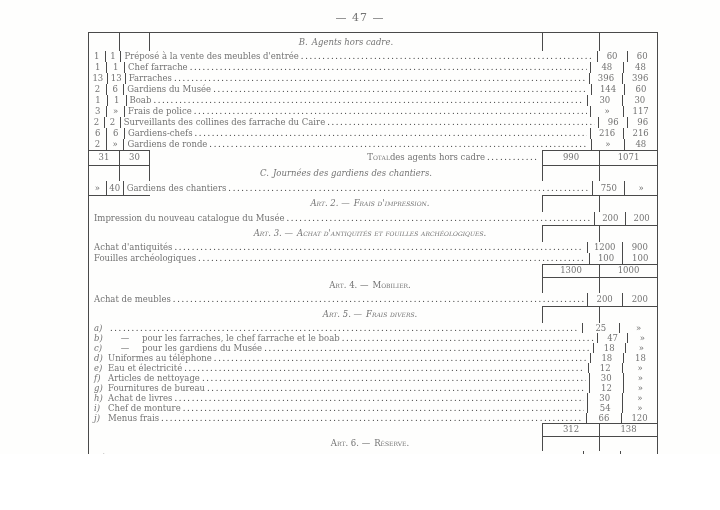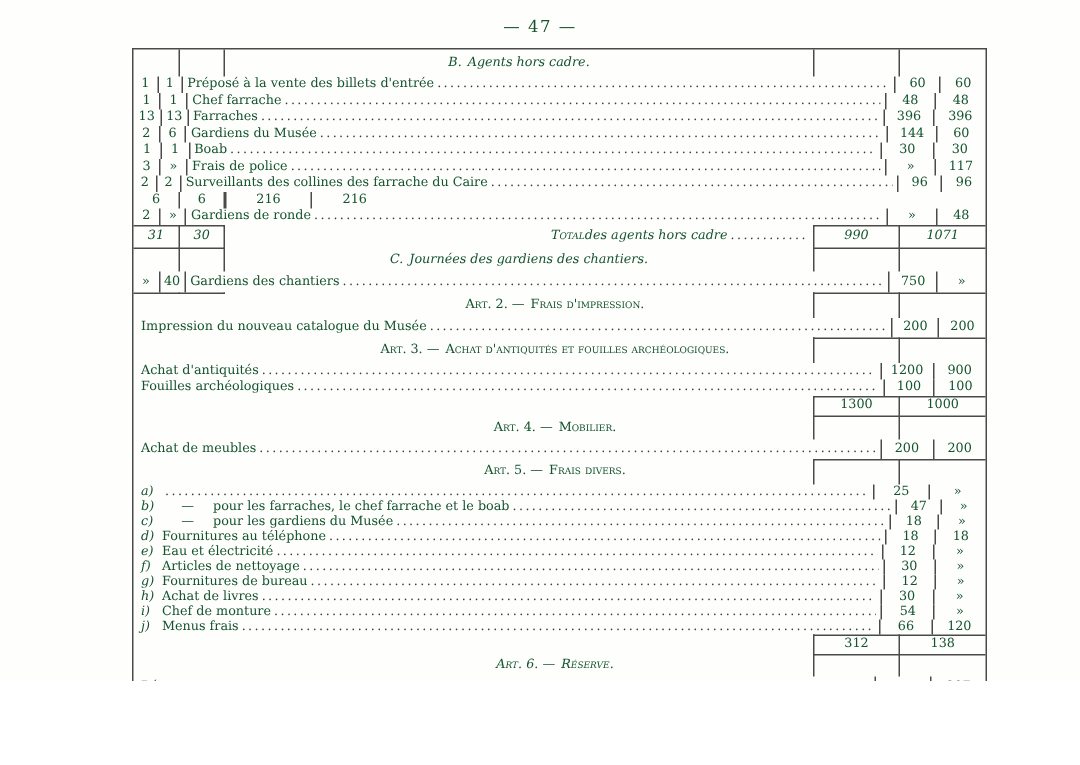--- a/index.html
+++ b/index.html
@@ -1,17 +1,17 @@
 <!DOCTYPE html>
 <html><head>
 <meta charset="utf-8">
 <style>
   html,body{margin:0;padding:0;background:#ffffff;}
   .page{position:relative;width:720px;height:454px;background:#fefefdff;overflow:hidden;
-        font-family:"DejaVu Serif", serif;color:#14532d;}
+        font-family:"DejaVu Serif", serif;color:#737373;}
   .pageno{position:absolute;top:11px;left:0;right:0;text-align:center;font-size:11px;letter-spacing:1px;}
   .frame{position:absolute;left:88px;top:32px;width:570px;height:446px;border:1px solid #4a4a4a;
          box-sizing:border-box;display:flex;flex-direction:column;font-size:8.5px;background:#fefefd;}
   .row{display:flex;flex:0 0 auto;}
   .c1{width:30px;border-right:1px solid #4a4a4a;text-align:center;}
   .c2{width:29px;border-right:1px solid #4a4a4a;text-align:center;}
   .main{flex:1 1 auto;min-width:0;display:flex;padding:0 3px;overflow:hidden;white-space:nowrap;}
   .a1{width:56px;border-left:1px solid #4a4a4a;text-align:center;}
   .a2{width:57px;border-left:1px solid #4a4a4a;text-align:center;}
   .full .main{padding-left:5px;}
@@ -27,23 +27,23 @@
   .sc{font-variant:small-caps;}
   .pfx{margin-right:4px;}
   .hdrBC .main{justify-content:center;align-items:flex-end;font-style:italic;}
   .arthdr .main{justify-content:center;align-items:flex-end;padding-left:112px;}
   .rule{height:0;line-height:0;}
   .rt{border-top:1px solid #4a4a4a;}
   .h10{height:10px;line-height:10px;}
   .h11{height:11px;line-height:11px;}
   .h13{height:13px;line-height:13px;align-items:flex-end;}
   .h14{height:14px;line-height:14px;}
-  .h15{height:15px;line-height:15px;font-style:italic;}
+  .h15{height:15px;line-height:15px;}
   .h16{height:16px;line-height:16px;}
-  .h17{height:17px;line-height:17px;}
+  .h17{height:17px;line-height:17px;font-style:italic;}
   .h18{height:18px;line-height:18px;}
 </style>
 </head>
 <body>
 
 <div class="page">
   <div class="pageno">— 47 —</div>
 
   <div class="frame">
 
@@ -55,21 +55,21 @@
         <span class="it">Agents hors cadre.</span>
       </div>
       <div class="a1"></div>
       <div class="a2"></div>
     </div>
 
     <div class="row h11">
       <div class="c1">1</div>
       <div class="c2">1</div>
       <div class="main">
-          <span class="lbl">Préposé à la vente des billets d'entrée</span>
+          <span class="lbl">Préposé à la vente des meubles d'entrée</span>
           <span class="dots"></span>
         </div>
       <div class="a1">60</div>
       <div class="a2">60</div>
     </div>
     <div class="row h11">
       <div class="c1">1</div>
       <div class="c2">1</div>
       <div class="main">
           <span class="lbl">Chef farrache</span>
@@ -124,20 +124,24 @@
       <div class="main">
           <span class="lbl">Surveillants des collines des farrache du Caire</span>
           <span class="dots"></span>
         </div>
       <div class="a1">96</div>
       <div class="a2">96</div>
     </div>
     <div class="row h11">
       <div class="c1">6</div>
       <div class="c2">6</div>
+      <div class="main">
+          <span class="lbl">Gardiens-chefs</span>
+          <span class="dots"></span>
+        </div>
       <div class="a1">216</div>
       <div class="a2">216</div>
     </div>
     <div class="row h11">
       <div class="c1">2</div>
       <div class="c2">»</div>
       <div class="main">
           <span class="lbl">Gardiens de ronde</span>
           <span class="dots"></span>
         </div>
@@ -319,21 +323,21 @@
           <span class="lbl">pour les gardiens du Musée</span>
           <span class="dots"></span>
         </div>
       <div class="a1">18</div>
       <div class="a2">»</div>
     </div>
     <div class="row h10 full">
       <div class="main">
           <span class="letter">d)</span>
           <span class="dash"></span>
-          <span class="lbl">Fournitures au téléphone</span>
+          <span class="lbl">Uniformes au téléphone</span>
           <span class="dots"></span>
         </div>
       <div class="a1">18</div>
       <div class="a2">18</div>
     </div>
     <div class="row h10 full">
       <div class="main">
           <span class="letter">e)</span>
           <span class="dash"></span>
           <span class="lbl">Eau et électricité</span>

